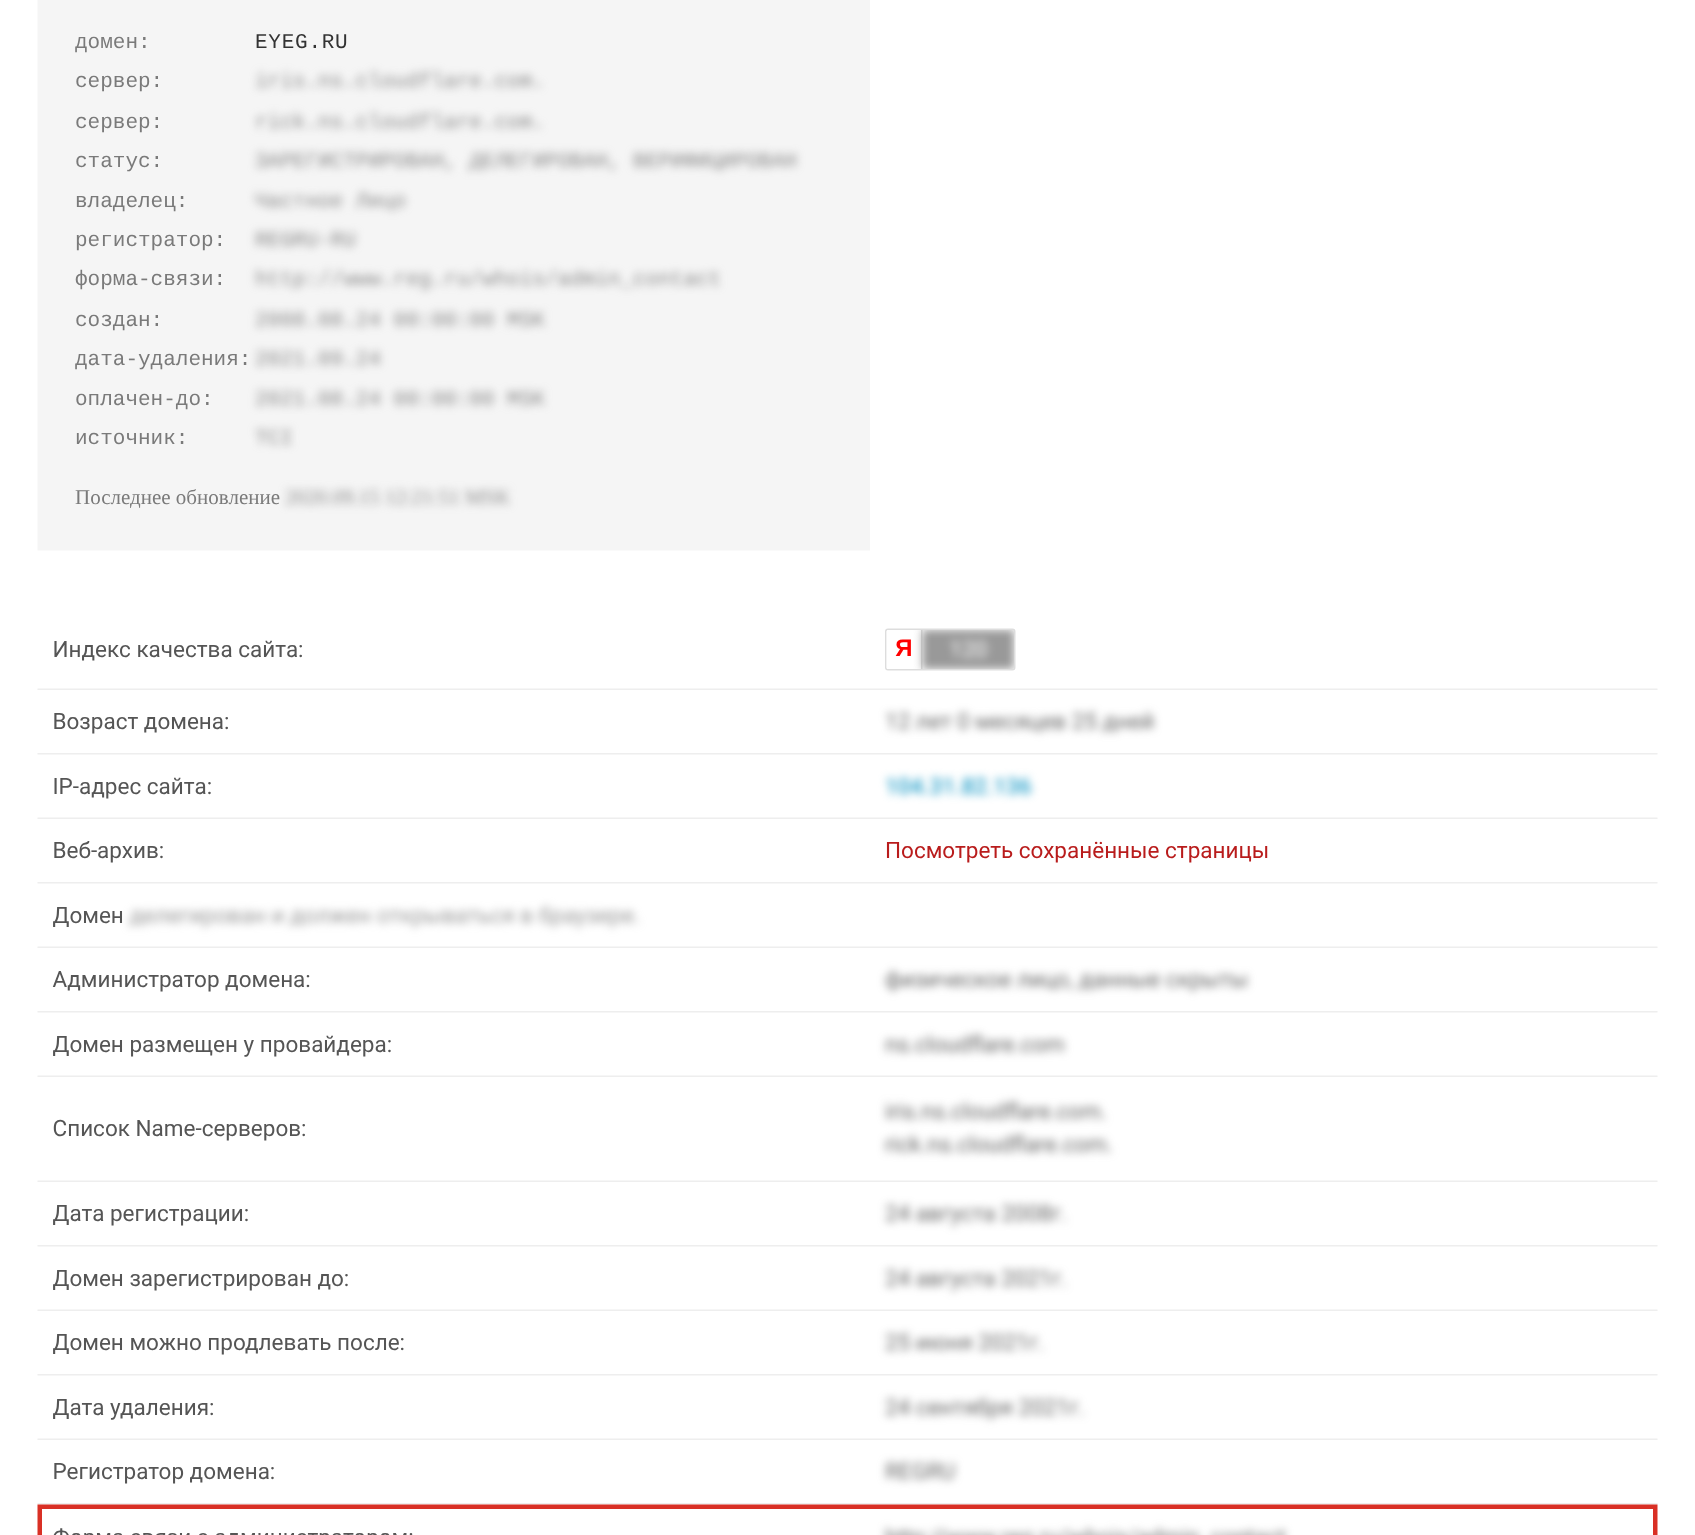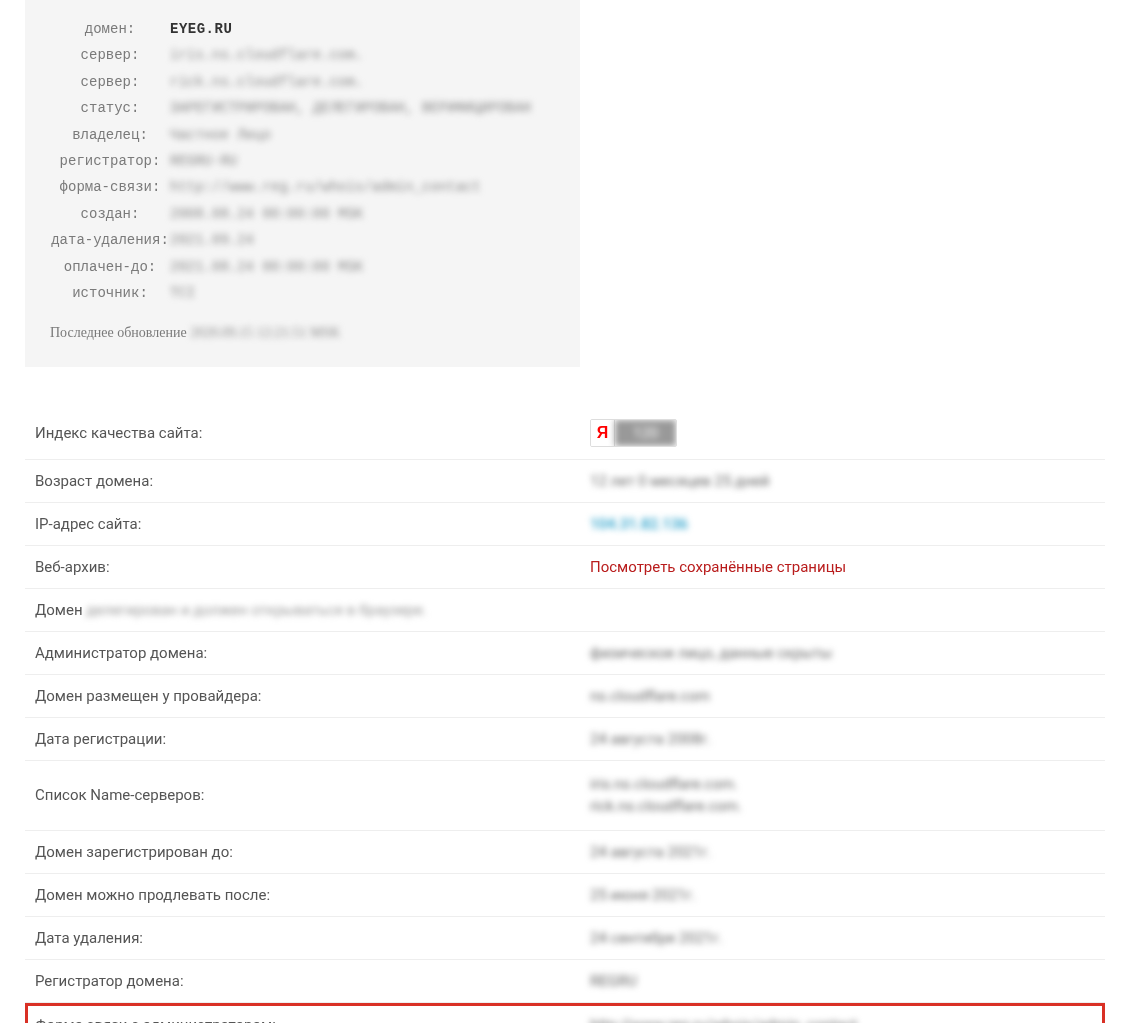--- a/index.html
+++ b/index.html
@@ -27,29 +27,27 @@
       line-height: 1.6;
       max-width: 555px;
     }
     .whois-row {
       display: flex;
       margin-bottom: 4px;
     }
     .whois-label {
       min-width: 120px;
       color: #7a7a7a;
-      text-align: center;
     }
     .whois-value {
       color: #888;
     }
     .whois-value.clear {
       color: #333;
       letter-spacing: 0.5px;
-      font-weight: bold;
     }
     .blur {
       filter: blur(3px);
       -webkit-filter: blur(3px);
     }
     .whois-footer {
       margin-top: 18px;
       color: #7a7a7a;
       font-family: Liberation Serif, serif;
     }
@@ -226,33 +224,33 @@
       <div class="info-label">Администратор домена:</div>
       <div class="info-value blur">физическое лицо, данные скрыты</div>
     </div>
 
     <div class="info-row">
       <div class="info-label">Домен размещен у провайдера:</div>
       <div class="info-value blur">ns.cloudflare.com</div>
     </div>
 
     <div class="info-row">
-      <div class="info-label">Дата регистрации:</div>
-      <div class="info-value blur">24 августа 2008г.</div>
-    </div>
-
-    <div class="info-row">
       <div class="info-label">Список Name-серверов:</div>
       <div class="info-value blur multiline">
         <div>iris.ns.cloudflare.com.</div>
         <div>rick.ns.cloudflare.com.</div>
       </div>
     </div>
 
     <div class="info-row">
+      <div class="info-label">Дата регистрации:</div>
+      <div class="info-value blur">24 августа 2008г.</div>
+    </div>
+
+    <div class="info-row">
       <div class="info-label">Домен зарегистрирован до:</div>
       <div class="info-value blur">24 августа 2021г.</div>
     </div>
 
     <div class="info-row">
       <div class="info-label">Домен можно продлевать после:</div>
       <div class="info-value blur">25 июня 2021г.</div>
     </div>
 
     <div class="info-row">

